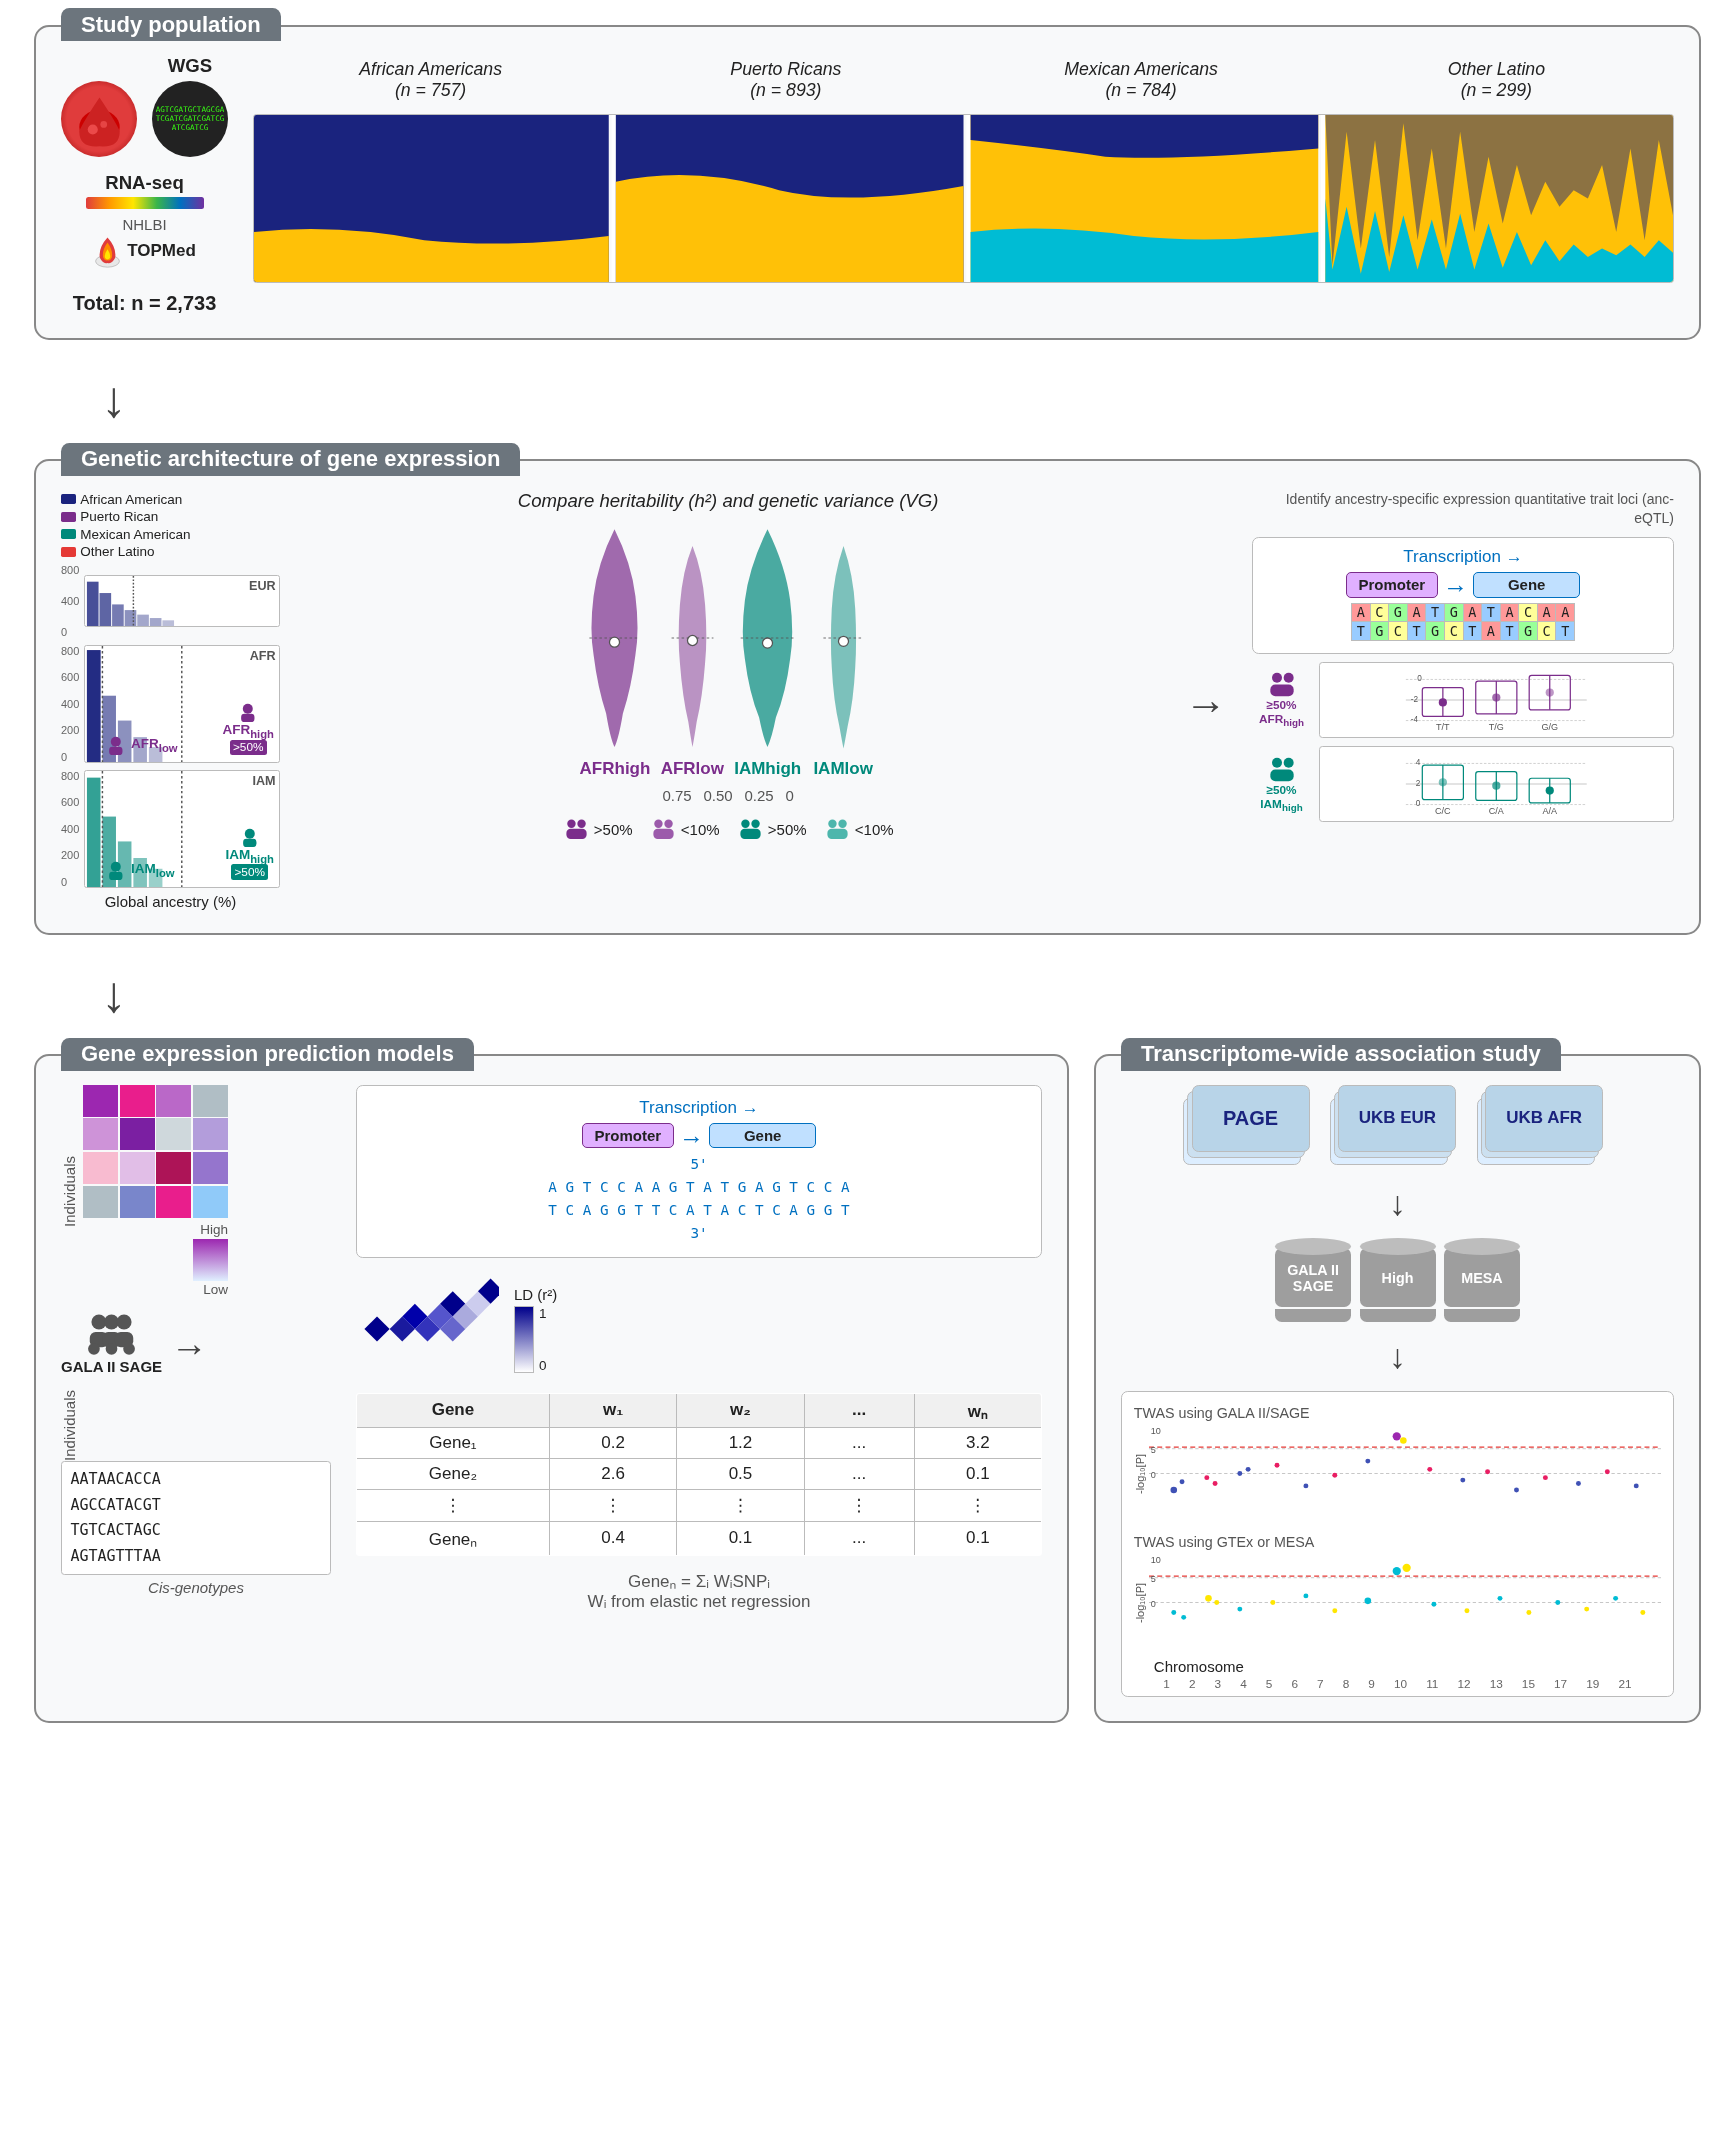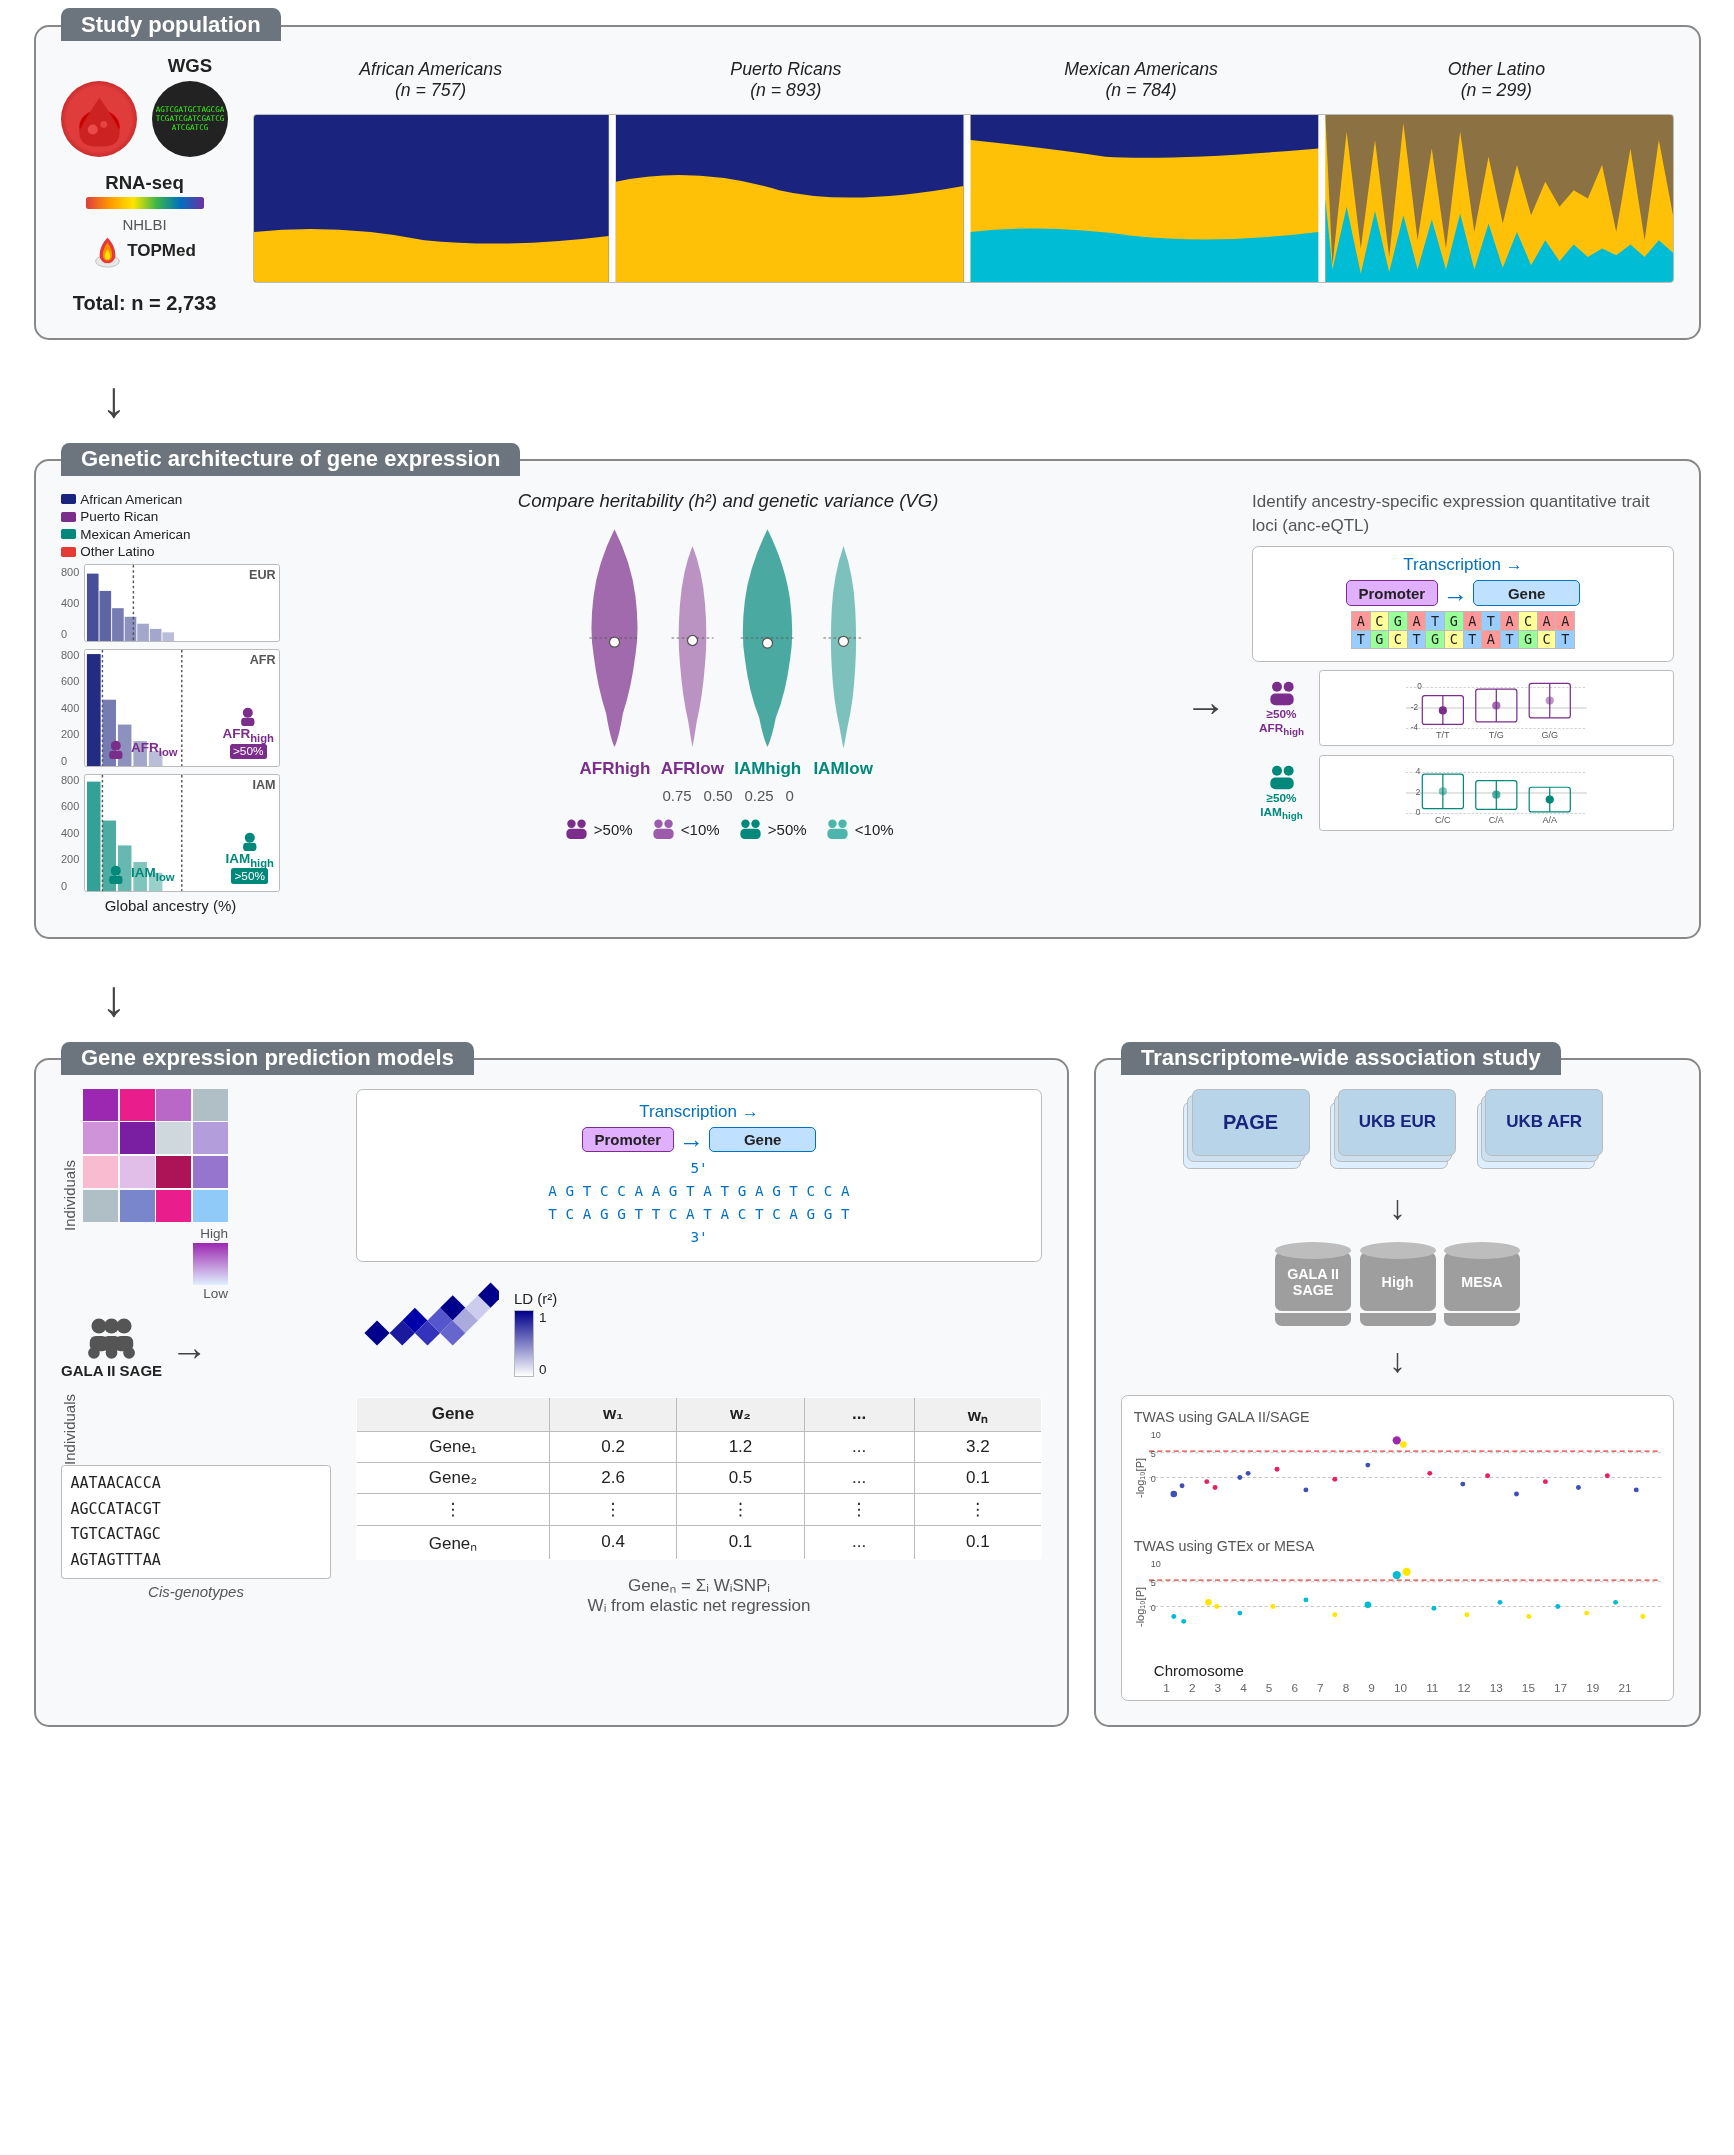--- a/index.html
+++ b/index.html
@@ -607,21 +607,21 @@
             <span>Other Latino</span>
           </div>
         </div>
 
         <div style="display:flex;align-items:center;gap:3.4px;">
           <div style="display:flex;flex-direction:column;justify-content:space-between;font-size:11px;color:#666;height:74px;padding-right:1.7px;">
             <span>800</span>
               <span>400</span>
               <span>0</span>
           </div>
-          <div style="flex:1;height:78px;background:#fff;border:0.8px solid #bbb;border-radius:2.5px;position:relative;overflow:hidden;">
+          <div style="flex:1;height:52px;background:#fff;border:0.8px solid #bbb;border-radius:2.5px;position:relative;overflow:hidden;">
             
             <svg width="100%" height="100%" viewBox="0 0 200 88" preserveAspectRatio="none">
               <rect x="2" y="10" width="12" height="78" fill="#1a237e" opacity="0.8"></rect>
               <rect x="15" y="30" width="12" height="58" fill="#1a237e" opacity="0.7"></rect>
               <rect x="28" y="50" width="12" height="38" fill="#1a237e" opacity="0.6"></rect>
               <rect x="41" y="60" width="12" height="28" fill="#1a237e" opacity="0.5"></rect>
               <rect x="54" y="68" width="12" height="20" fill="#1a237e" opacity="0.4"></rect>
               <rect x="67" y="74" width="12" height="14" fill="#1a237e" opacity="0.4"></rect>
               <rect x="80" y="78" width="12" height="10" fill="#1a237e" opacity="0.3"></rect>
 
@@ -794,21 +794,21 @@
             <span style="font-size:15px;">&lt;10%</span>
           </div>
         </div>
       </div>
 
       <div style="display:flex;align-items:center;padding:0 8.4px;">
         <span style="font-size:42px;color:#444;">→</span>
       </div>
 
       <div class="s2-right">
-        <div style="font-size:17px;color:#555;text-align:left;line-height:1.4;">
+        <div style="font-size:14px;color:#555;text-align:right;line-height:1.4;">
           <span>Identify ancestry-specific expression quantitative trait loci (anc-eQTL)</span>
         </div>
 
         <div class="dna-diagram">
           <div class="transcription-label">Transcription →</div>
           <div class="promoter-gene-row">
             <div class="promoter-box">Promoter</div>
             <span style="font-size:25px;color:#0070c0;margin:0 5px;">→</span>
             <div class="gene-box">Gene</div>
           </div>

